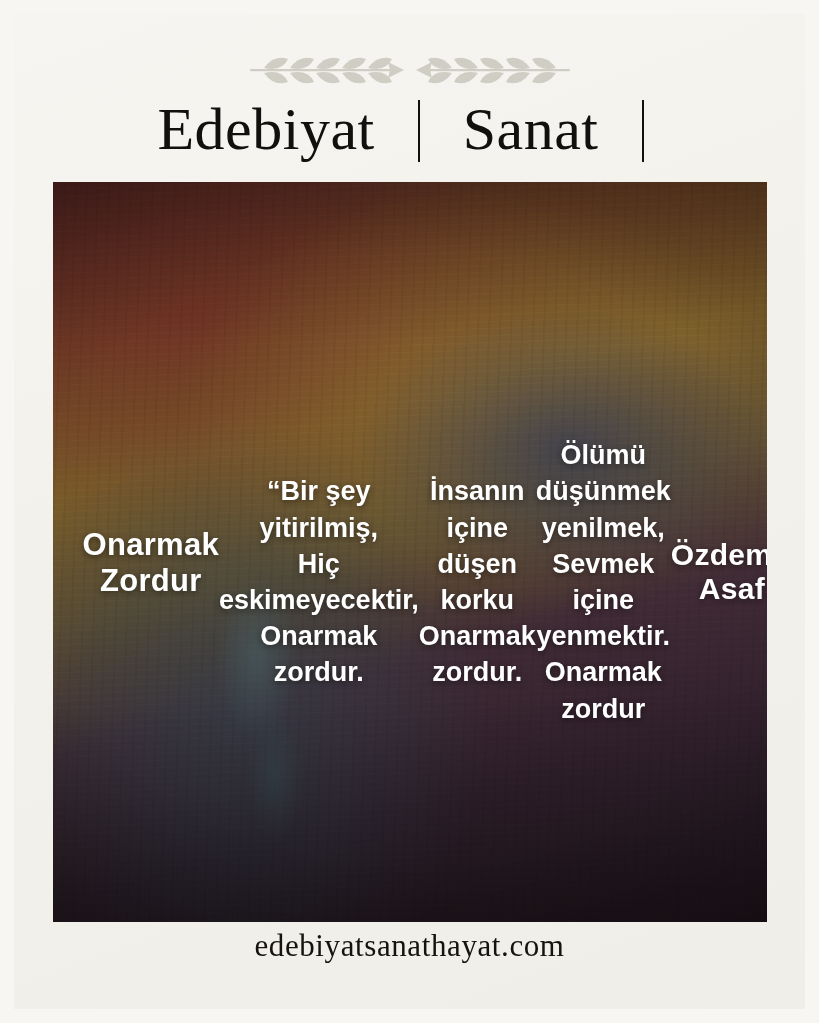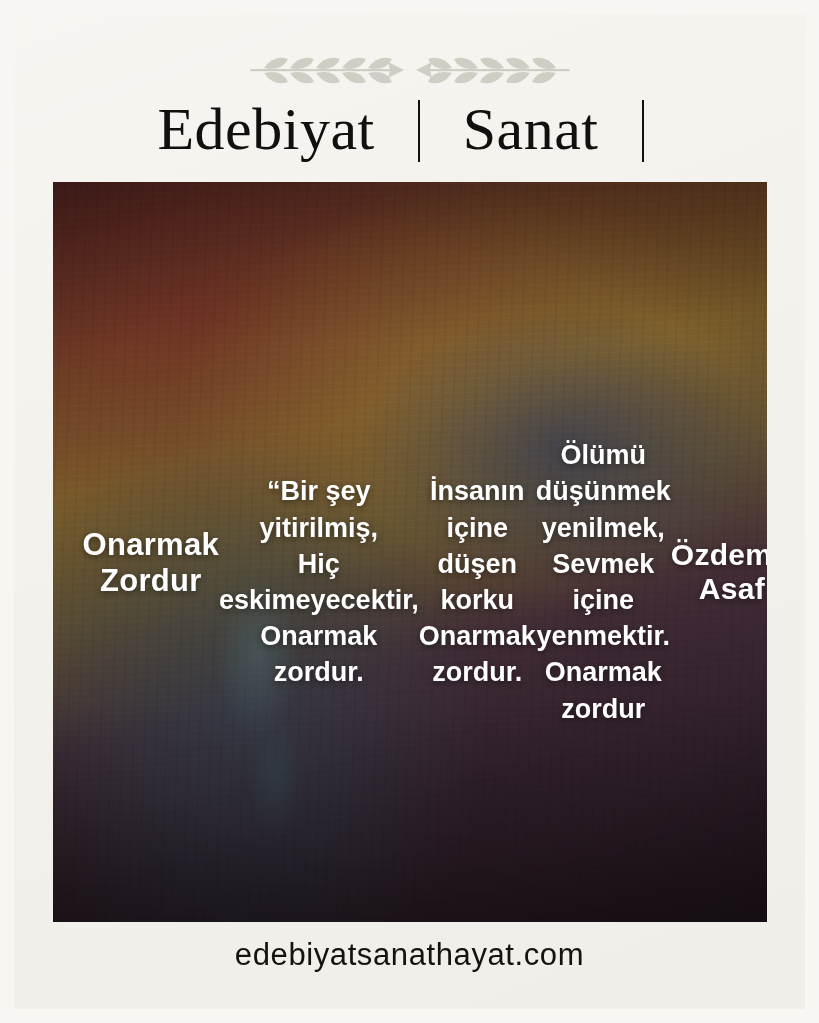--- a/index.html
+++ b/index.html
@@ -143,22 +143,22 @@
   .author {
     margin-top: 18px;
     font-size: 30px;
     font-weight: bold;
     letter-spacing: 0.3px;
     text-shadow: 0 2px 6px rgba(0,0,0,0.45);
   }
 
   
   .footer {
-    margin-top: 15px;
-    font-family: Liberation Sans, sans-serif;
+    margin-top: 6px;
+    font-family: Liberation Serif, serif;
     font-size: 31px;
     color: #15120f;
     letter-spacing: 0.6px;
   }
 </style>
 </head>
 <body>
 
 <div class="poster">
   <div class="poster-inner">

